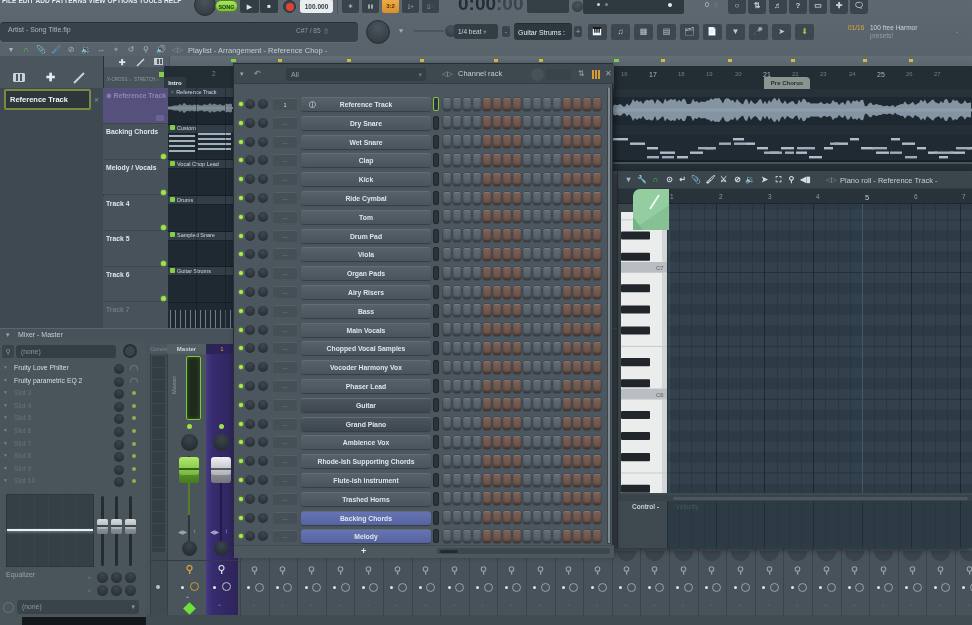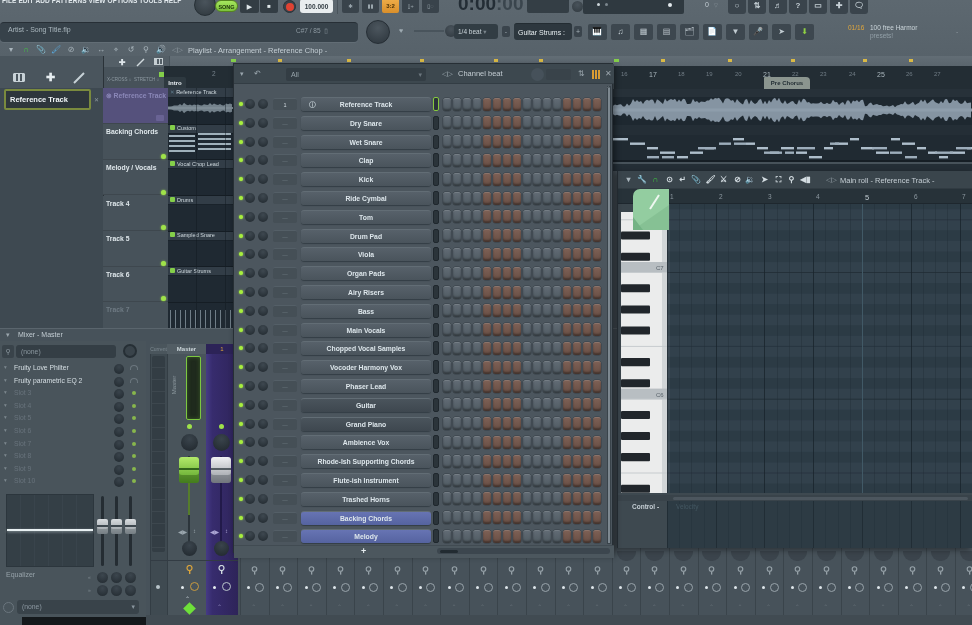--- a/index.html
+++ b/index.html
@@ -277,21 +277,21 @@
       </svg>
     </div>
 <div style="position:absolute;left:0;top:75px;width:359px;height:7px;background:#242e36;"></div>
 </div>
 <div id="rack">
 <div style="position:absolute;left:0;top:0;width:380px;height:20px;background:#3d484f;border-bottom:1px solid #333d44;"></div>
 <div style="position:absolute;left:6px;top:6px;font-size:7px;color:#9aa6ad;">▾</div>
 <div style="position:absolute;left:20px;top:5px;font-size:8px;color:#9aa6ad;">↶</div>
 <div style="position:absolute;left:52px;top:4px;width:140px;height:13px;background:#333d44;border-radius:2px;color:#98a4ab;font-size:7px;line-height:13px;text-indent:5px;">All<span style="float:right;margin-right:4px;color:#6b767e">▾</span></div>
 <div style="position:absolute;left:208px;top:6px;font-size:7px;color:#9aa6ad;">◁▷</div>
-<div style="position:absolute;left:224px;top:5px;font-size:7.5px;color:#c3ccd2;">Channel beat</div>
+<div style="position:absolute;left:224px;top:5px;font-size:7.5px;color:#c3ccd2;">Channel rack</div>
 <div style="position:absolute;left:297px;top:4px;width:13px;height:13px;border-radius:50%;background:#46515a;"></div>
 <div style="position:absolute;left:312px;top:5px;width:25px;height:11px;background:#39434a;border-radius:2px;"></div>
 <div style="position:absolute;left:344px;top:5px;font-size:8px;color:#9aa6ad;">⇅</div>
 <div style="position:absolute;left:358px;top:6px;width:8px;height:9px;">
       <svg width="8" height="9">
         <rect x="0" y="0" width="2" height="9" fill="#d99c33"></rect>
         <rect x="3" y="0" width="2" height="9" fill="#d99c33"></rect>
         <rect x="6" y="0" width="2" height="9" fill="#d99c33"></rect>
       </svg>
     </div>
@@ -842,21 +842,21 @@
 <div style="position:absolute;left:72px;top:3px;width:13px;height:12px;color:#e2a93f;font-size:8px;font-weight:bold;text-align:center;line-height:12px;">📎</div>
 <div style="position:absolute;left:86px;top:3px;width:13px;height:12px;color:#d3dce1;font-size:8px;font-weight:bold;text-align:center;line-height:12px;">🖌</div>
 <div style="position:absolute;left:99px;top:3px;width:13px;height:12px;color:#d3dce1;font-size:8px;font-weight:bold;text-align:center;line-height:12px;">⚔</div>
 <div style="position:absolute;left:113px;top:3px;width:13px;height:12px;color:#d3dce1;font-size:8px;font-weight:bold;text-align:center;line-height:12px;">⊘</div>
 <div style="position:absolute;left:126px;top:3px;width:13px;height:12px;color:#d3dce1;font-size:8px;font-weight:bold;text-align:center;line-height:12px;">🔉</div>
 <div style="position:absolute;left:140px;top:3px;width:13px;height:12px;color:#d3dce1;font-size:8px;font-weight:bold;text-align:center;line-height:12px;">➤</div>
 <div style="position:absolute;left:154px;top:3px;width:13px;height:12px;color:#d3dce1;font-size:8px;font-weight:bold;text-align:center;line-height:12px;">⛶</div>
 <div style="position:absolute;left:167px;top:3px;width:13px;height:12px;color:#d3dce1;font-size:8px;font-weight:bold;text-align:center;line-height:12px;">⚲</div>
 <div style="position:absolute;left:181px;top:3px;width:13px;height:12px;color:#d3dce1;font-size:8px;font-weight:bold;text-align:center;line-height:12px;">◀▮</div>
 <div style="position:absolute;left:208px;top:5px;font-size:7px;color:#8c979e;">◁▷</div>
-<div style="position:absolute;left:222px;top:5px;font-size:7.5px;color:#c5ced4;">Main roll - Reference Track -</div>
+<div style="position:absolute;left:222px;top:5px;font-size:7.5px;color:#c5ced4;">Piano roll - Reference Track -</div>
 <div style="position:absolute;left:0;top:18px;width:355px;height:15px;background:#273239;border-bottom:1px solid #1e272e;"></div>
 <div style="position:absolute;left:52px;top:22px;font-size:6.5px;color:#8d99a1;">1</div>
 <div style="position:absolute;left:101px;top:22px;font-size:6.5px;color:#8d99a1;">2</div>
 <div style="position:absolute;left:150px;top:22px;font-size:6.5px;color:#8d99a1;">3</div>
 <div style="position:absolute;left:198px;top:22px;font-size:6.5px;color:#8d99a1;">4</div>
 <div style="position:absolute;left:247px;top:22px;font-size:7.5px;color:#c2ccd2;">5</div>
 <div style="position:absolute;left:296px;top:22px;font-size:6.5px;color:#8d99a1;">6</div>
 <div style="position:absolute;left:344px;top:22px;font-size:6.5px;color:#8d99a1;">7</div>
 <svg style="position:absolute;left:0px;top:33px;" width="355" height="293">
       <rect x="49" y="0" width="306" height="293" fill="#32414c"></rect>

